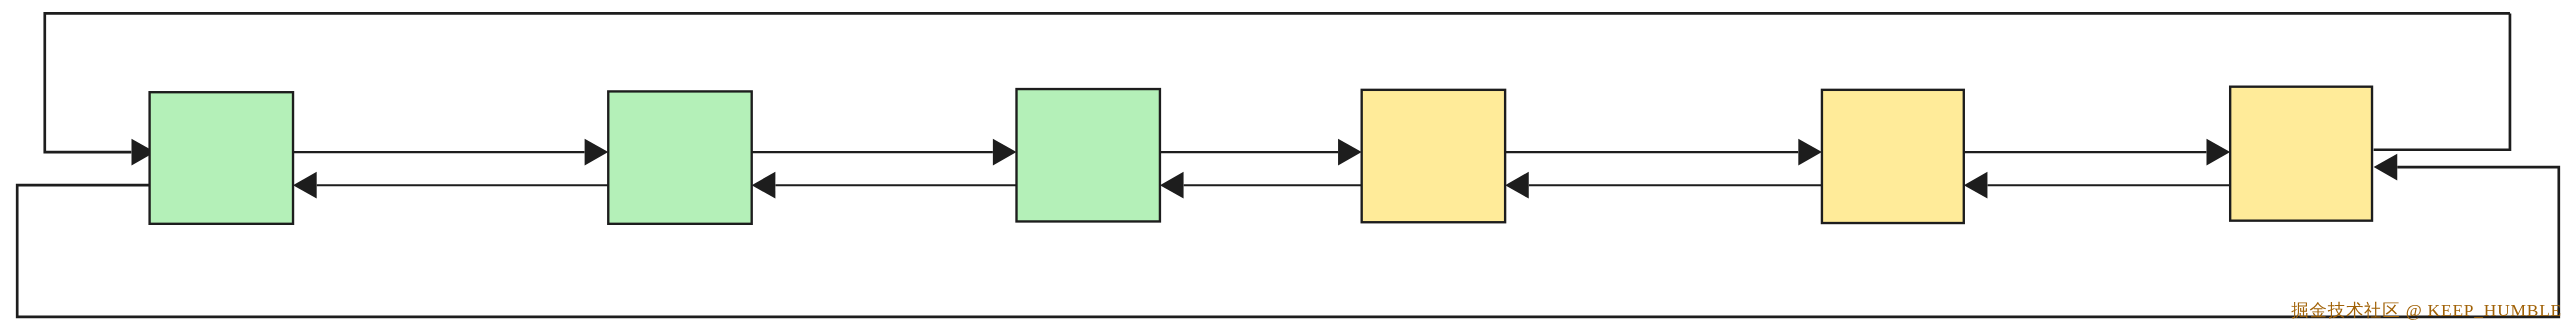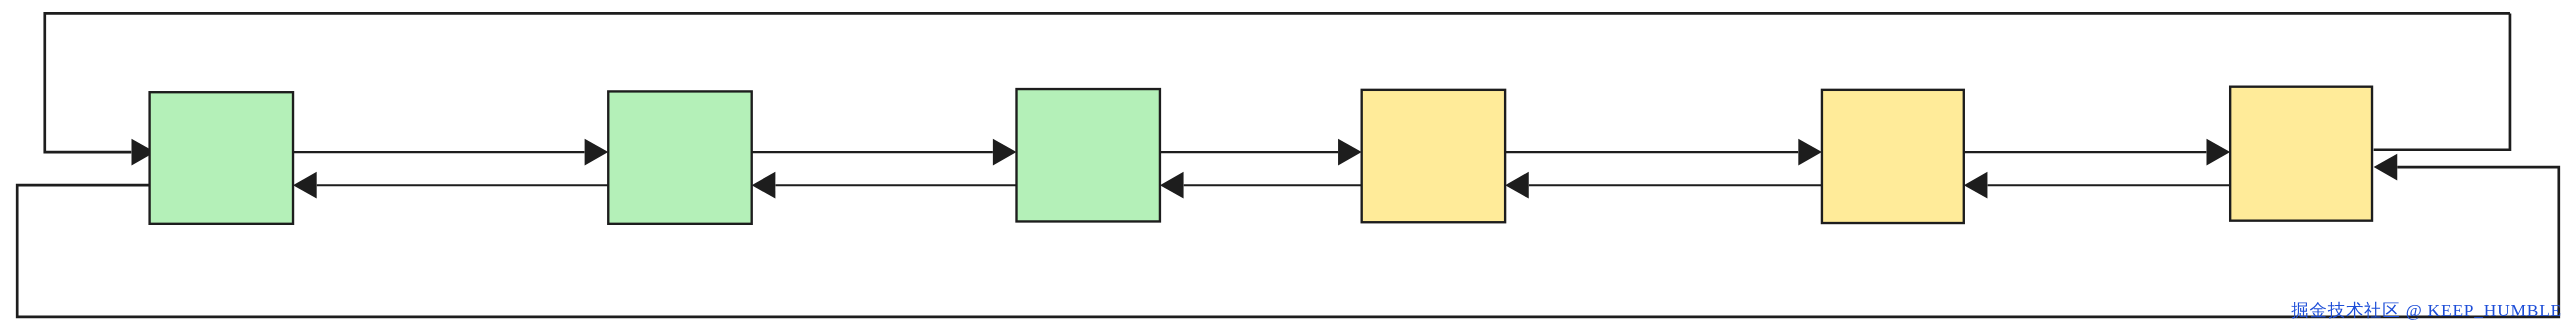--- a/index.html
+++ b/index.html
@@ -128,16 +128,16 @@
     </g>
     <g>
       <line class="edge-thin" x1="2828" y1="235" x2="2520" y2="235"></line>
       <polygon class="arrow-head" points="2520,218 2490,235 2520,252"></polygon>
     </g>
 
     <rect class="node-box" x="2828" y="110" width="180" height="170" fill="#ffeb99"></rect>
 
   </svg>
 
-  <div class="watermark-text" style="color: #1d4ed8;">掘金技术社区 @ KEEP_HUMBLE</div>
+  <div class="watermark-text" style="color: #a16207;">掘金技术社区 @ KEEP_HUMBLE</div>
 
 </div>
 
 
 </body></html>

